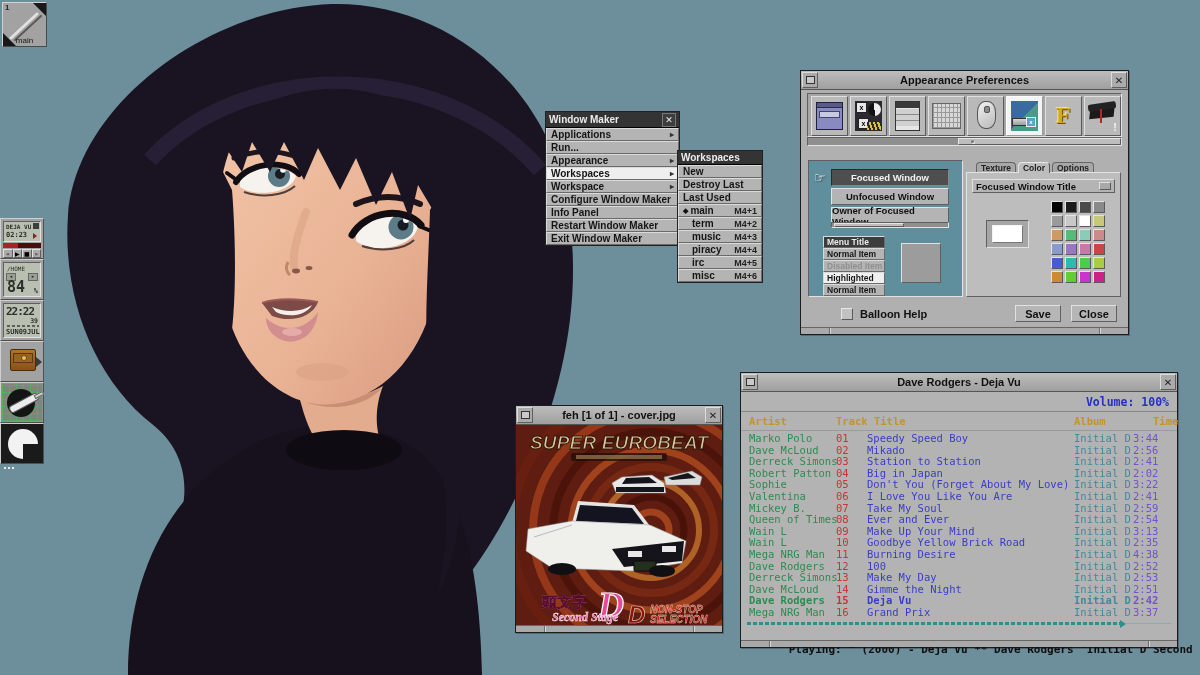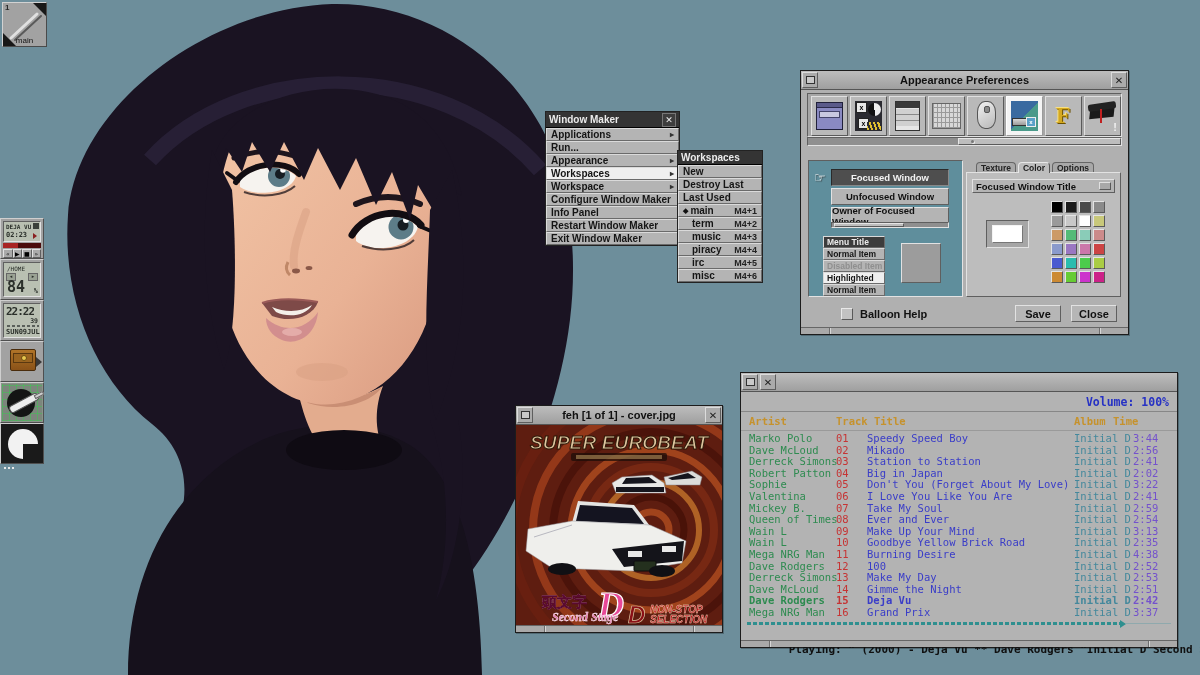--- a/index.html
+++ b/index.html
@@ -568,31 +568,32 @@
       <text x="134" y="188" font-family="Liberation Sans, sans-serif" font-weight="bold" font-style="italic" font-size="10" fill="#c01820" stroke="#f0e0c0" stroke-width="0.35">NON-STOP</text>
       <text x="134" y="198" font-family="Liberation Sans, sans-serif" font-weight="bold" font-style="italic" font-size="10" fill="#c01820" stroke="#f0e0c0" stroke-width="0.35">SELECTION</text>
     </svg>
   </div>
   <div class="resizebar"></div>
 </div>
 
 <div class="win" id="plwin">
   <div class="titlebar">
     <span class="tbtn minibtn"></span>
+    <span class="tlabel">Dave Rodgers - Deja Vu</span>
     <span class="tbtn">✕</span>
   </div>
   <div id="pl-body">
     <div id="pl-head">
       <span class="plh" style="right:8px;">Volume: 100%</span>
     </div>
     <div id="pl-cols">
       <span class="colh" style="left:8px;">Artist</span>
       <span class="colh" style="left:95px;">Track Title</span>
       <span class="colh" style="left:333px;">Album</span>
-      <span class="colh" style="left:372px;">Time</span>
+      <span class="colh" style="left:412px;">Time</span>
     </div>
     <div id="pl-list">
         <div class="trk"><span class="a">Marko Polo</span><span class="n">01</span><span class="t">Speedy Speed Boy</span><span class="al">Initial D</span><span class="tm">3:44</span></div>
         <div class="trk"><span class="a">Dave McLoud</span><span class="n">02</span><span class="t">Mikado</span><span class="al">Initial D</span><span class="tm">2:56</span></div>
         <div class="trk"><span class="a">Derreck Simons</span><span class="n">03</span><span class="t">Station to Station</span><span class="al">Initial D</span><span class="tm">2:41</span></div>
         <div class="trk"><span class="a">Robert Patton</span><span class="n">04</span><span class="t">Big in Japan</span><span class="al">Initial D</span><span class="tm">2:02</span></div>
         <div class="trk"><span class="a">Sophie</span><span class="n">05</span><span class="t">Don't You (Forget About My Love)</span><span class="al">Initial D</span><span class="tm">3:22</span></div>
         <div class="trk"><span class="a">Valentina</span><span class="n">06</span><span class="t">I Love You Like You Are</span><span class="al">Initial D</span><span class="tm">2:41</span></div>
         <div class="trk"><span class="a">Mickey B.</span><span class="n">07</span><span class="t">Take My Soul</span><span class="al">Initial D</span><span class="tm">2:59</span></div>
         <div class="trk"><span class="a">Queen of Times</span><span class="n">08</span><span class="t">Ever and Ever</span><span class="al">Initial D</span><span class="tm">2:54</span></div>

